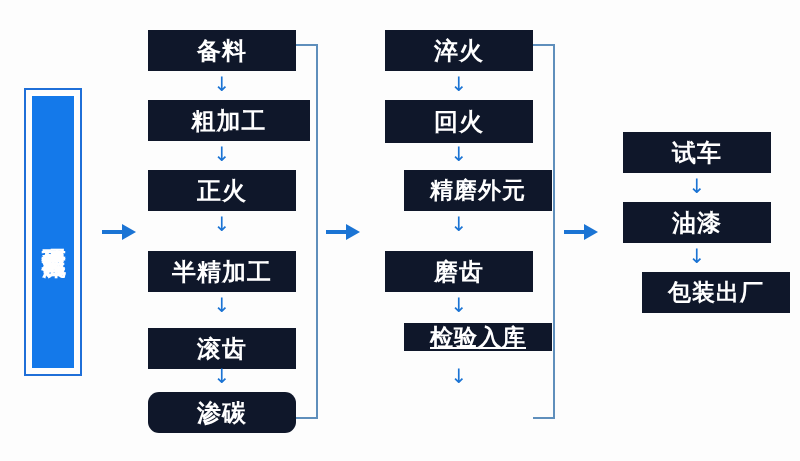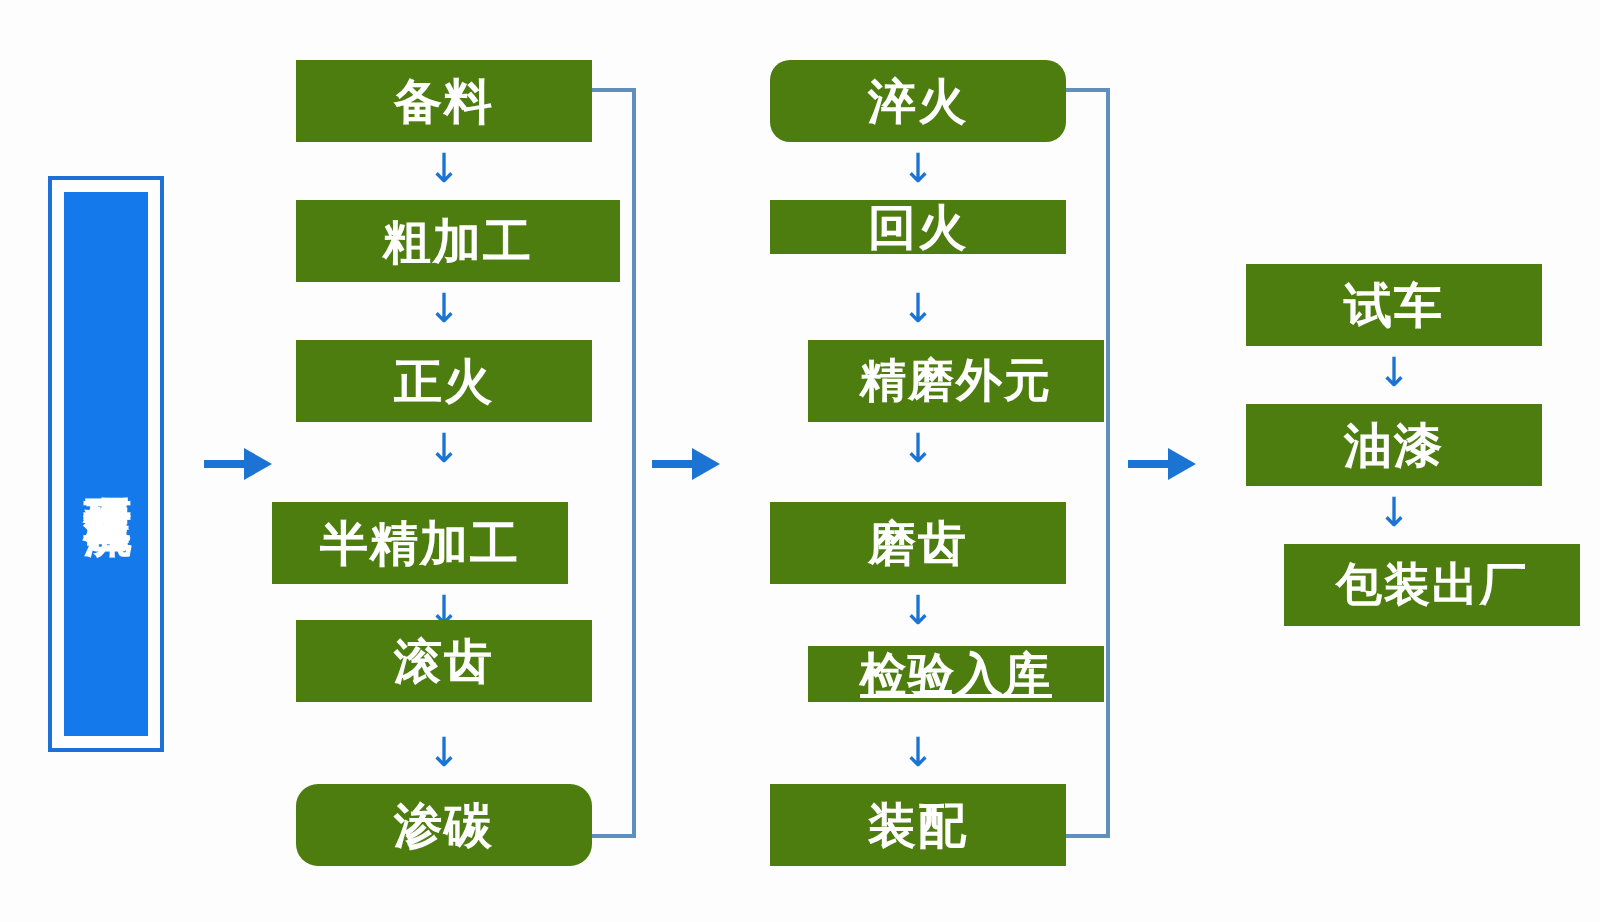--- a/index.html
+++ b/index.html
@@ -50,21 +50,21 @@
     writing-mode: vertical-rl;
     text-orientation: upright;
     letter-spacing: 1px;
     white-space: nowrap;
     text-align: center;
   }
 
   
   .pbox {
     position: absolute;
-    background: #4d7c0f;
+    background: #0f172a;
     color: #ffffff;
     display: flex;
     align-items: center;
     justify-content: center;
     font-size: 24px;
     font-weight: 700;
     letter-spacing: 1px;
     white-space: nowrap;
     box-sizing: border-box;
   }
@@ -121,55 +121,54 @@
 
   <div class="pbox" style="left:148px; top:30px; width:148px; height:41px;">备料</div>
   <div class="down-arrow" style="left:148px; top:74px; width:148px;">↓</div>
 
   <div class="pbox" style="left:148px; top:100px; width:162px; height:41px;">粗加工</div>
   <div class="down-arrow" style="left:148px; top:144px; width:148px;">↓</div>
 
   <div class="pbox" style="left:148px; top:170px; width:148px; height:41px;">正火</div>
   <div class="down-arrow" style="left:148px; top:214px; width:148px;">↓</div>
 
-  <div class="pbox" style="left:136px; top:251px; width:148px; height:41px;">半精加工</div>
+  <div class="pbox" style="left:148px; top:251px; width:148px; height:41px;">半精加工</div>
   <div class="down-arrow" style="left:148px; top:295px; width:148px;">↓</div>
 
-  <div class="pbox" style="left:148px; top:310px; width:148px; height:41px;">滚齿</div>
+  <div class="pbox" style="left:148px; top:328px; width:148px; height:41px;">滚齿</div>
   <div class="down-arrow" style="left:148px; top:366px; width:148px;">↓</div>
 
   <div class="pbox" style="left:148px; top:392px; width:148px; height:41px;border-radius:11px;">渗碳</div>
 
   <div class="connector conn-h" style="left:296px; top:44px; width:22px; height:2px;"></div>
   <div class="connector conn-v" style="left:316px; top:44px; width:2px; height:375px;"></div>
   <div class="connector conn-h" style="left:296px; top:417px; width:22px; height:2px;"></div>
 
   <div class="stage-arrow" style="left:325px; top:221px; width:38px;">
     <svg width="36" height="20" viewBox="0 0 36 20" aria-hidden="true">
       <path d="M0 10 H22" stroke="#1b74d4" stroke-width="4" fill="none"></path>
       <path d="M20 2 L34 10 L20 18 Z" fill="#1b74d4"></path>
     </svg>
   </div>
 
-  <div class="pbox" style="left:385px; top:30px; width:148px; height:41px;border-radius:10px;">淬火</div>
+  <div class="pbox" style="left:385px; top:30px; width:148px; height:41px;">淬火</div>
   <div class="down-arrow" style="left:385px; top:74px; width:148px;">↓</div>
 
-  <div class="pbox" style="left:385px; top:100px; width:148px; height:27px;">回火</div>
+  <div class="pbox" style="left:385px; top:100px; width:148px; height:43px;">回火</div>
   <div class="down-arrow" style="left:385px; top:144px; width:148px;">↓</div>
 
   <div class="pbox narrow" style="left:385px; top:170px; width:148px; height:41px;">精磨外元</div>
   <div class="down-arrow" style="left:385px; top:214px; width:148px;">↓</div>
 
   <div class="pbox" style="left:385px; top:251px; width:148px; height:41px;">磨齿</div>
   <div class="down-arrow" style="left:385px; top:295px; width:148px;">↓</div>
 
   <div class="pbox narrow" style="left:385px; top:323px; width:148px; height:28px;text-decoration:underline;">检验入库</div>
   <div class="down-arrow" style="left:385px; top:366px; width:148px;">↓</div>
 
-  <div class="pbox" style="left:385px; top:392px; width:148px; height:41px;">装配</div>
 
   <div class="connector conn-h" style="left:533px; top:44px; width:22px; height:2px;"></div>
   <div class="connector conn-v" style="left:553px; top:44px; width:2px; height:375px;"></div>
   <div class="connector conn-h" style="left:533px; top:417px; width:22px; height:2px;"></div>
 
   <div class="stage-arrow" style="left:563px; top:221px; width:38px;">
     <svg width="36" height="20" viewBox="0 0 36 20" aria-hidden="true">
       <path d="M0 10 H22" stroke="#1b74d4" stroke-width="4" fill="none"></path>
       <path d="M20 2 L34 10 L20 18 Z" fill="#1b74d4"></path>
     </svg>

